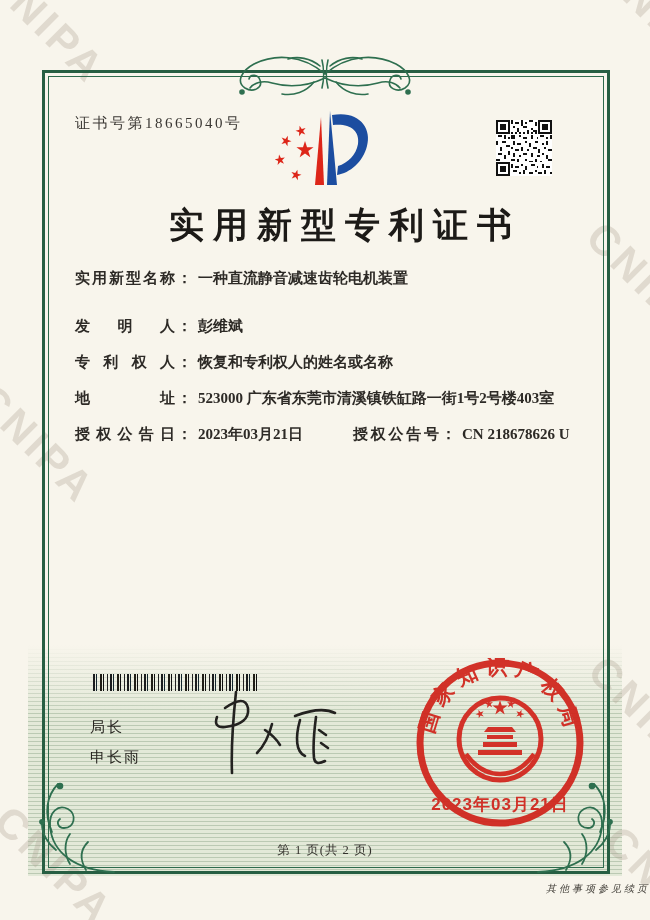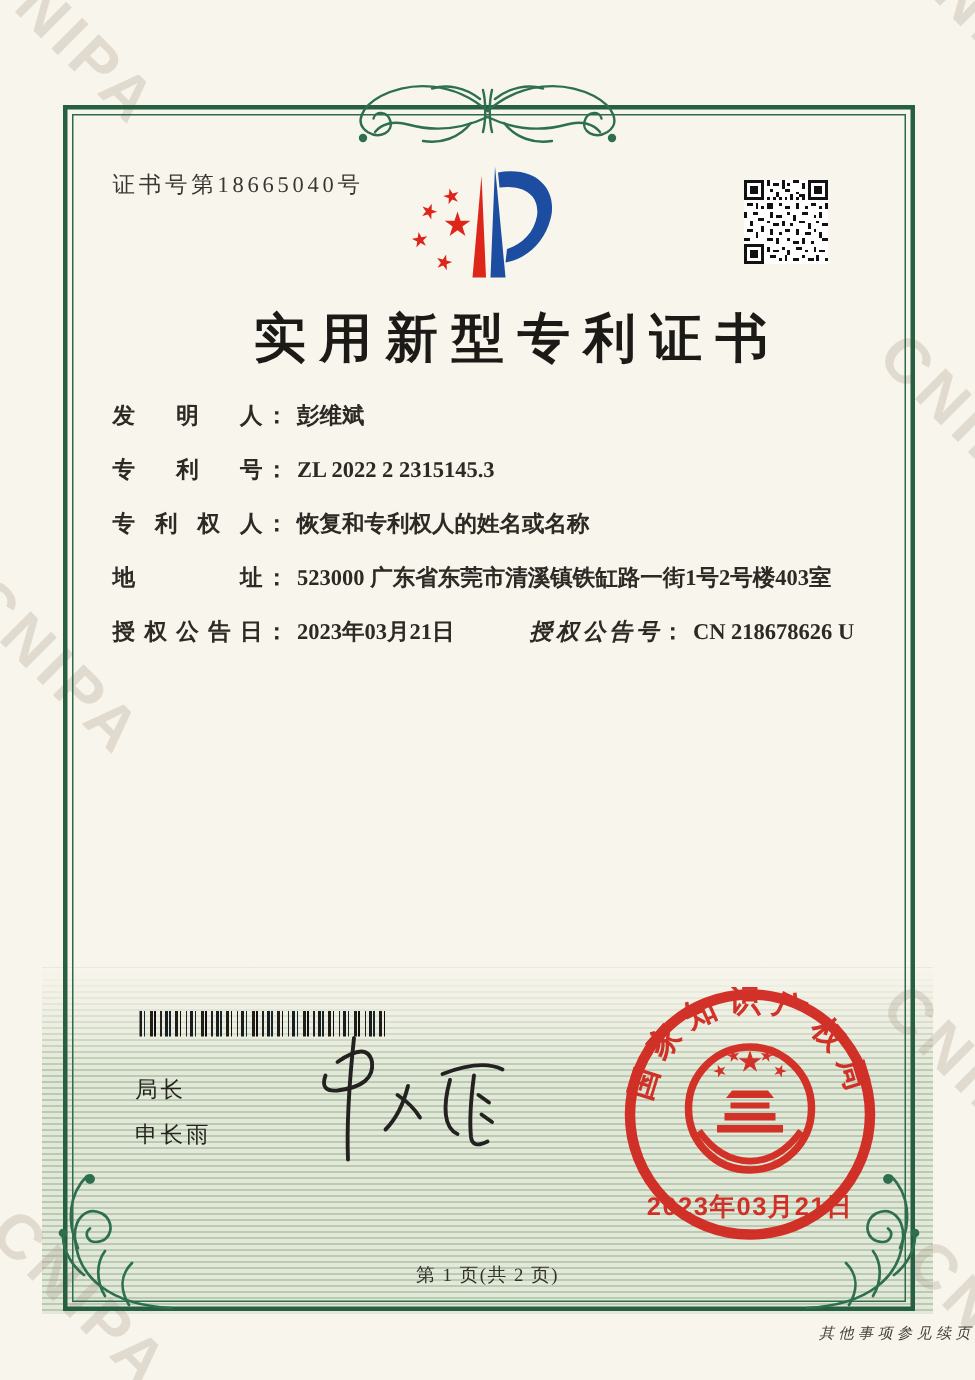--- a/index.html
+++ b/index.html
@@ -36,21 +36,21 @@
   .qr{position:absolute;left:496px;top:120px;}
 
   .title{position:absolute;left:0;top:202px;width:100%;text-align:center;font-size:35px;font-weight:700;
          letter-spacing:9px;color:#1c1a17;margin-left:20px;}
 
   .fields{position:absolute;left:75px;top:268px;width:500px;font-size:15px;font-weight:600;color:#2d2a26;}
   .frow{margin-bottom:15px;line-height:21px;white-space:nowrap;}
   .frow.gap{margin-bottom:27px;}
   .flabel{display:inline-block;width:100px;text-align:justify;text-align-last:justify;vertical-align:bottom;}
   .fcolon{margin:0 6px 0 2px;}
-  .flabel.second{width:86px;margin-left:50px;font-style:italic;}
+  .flabel.second{width:86px;margin-left:50px;}
 
   .paras{position:absolute;left:86px;top:531px;width:482px;font-size:13px;line-height:24px;color:#3d3a35;
          text-align:justify;}
   .paras p{margin:0 0 10px 0;text-indent:2em;}
 
   .barcode{position:absolute;left:93px;top:674px;width:167px;height:17px;
     background:repeating-linear-gradient(90deg,#1a1c1e 0 2px,rgba(0,0,0,0) 2px 3px,#14262e 3px 4px,rgba(0,0,0,0) 4px 7px,#1f1d16 7px 9px,rgba(0,0,0,0) 9px 10px,#101010 10px 11px,rgba(0,0,0,0) 11px 14px,#222 14px 15px,rgba(0,0,0,0) 15px 17px);}
 
   .director{position:absolute;left:90px;top:712px;font-family:Liberation Sans, sans-serif;
             font-size:15px;color:#26241f;letter-spacing:2px;line-height:30px;}
@@ -160,25 +160,25 @@
                  M9,17h1v2h-1z M12,18h1v1h-1z M14,17h2v1h-2z M18,17h1v2h-1z M21,18h2v1h-2z M24,17h1v1h-1z M26,18h1v2h-1z
                  M8,20h2v1h-2z M11,20h1v2h-1z M15,20h1v1h-1z M17,21h2v1h-2z M20,20h1v2h-1z M23,21h1v1h-1z M27,20h2v1h-2z
                  M8,23h1v2h-1z M10,24h2v1h-2z M13,23h1v1h-1z M15,24h1v2h-1z M18,23h2v1h-2z M21,24h1v1h-1z M24,23h1v2h-1z M26,24h2v1h-2z
                  M9,26h2v1h-2z M12,27h1v1h-1z M14,26h1v2h-1z M17,27h2v1h-2z M20,26h1v1h-1z M22,27h2v1h-2z M25,26h1v2h-1z M28,27h1v1h-1z"></path>
       </g>
     </svg>
 
     <div class="title">实用新型专利证书</div>
 
     <div class="fields">
+      <div class="frow gap">
+        <span class="flabel">实用新型名称</span><span class="fcolon">：</span><span class="fvalue">一种直流静音减速齿轮电机装置</span>
+      </div>
       <div class="frow">
         <span class="flabel">发明人</span><span class="fcolon">：</span><span class="fvalue">彭维斌</span>
-      </div>
-      <div class="frow">
-        <span class="flabel">专利号</span><span class="fcolon">：</span><span class="fvalue">ZL 2022 2 2315145.3</span>
       </div>
       <div class="frow">
         <span class="flabel">专利权人</span><span class="fcolon">：</span><span class="fvalue">恢复和专利权人的姓名或名称</span>
       </div>
       <div class="frow">
         <span class="flabel">地址</span><span class="fcolon">：</span><span class="fvalue">523000 广东省东莞市清溪镇铁缸路一街1号2号楼403室</span>
       </div>
       <div class="frow">
         <span class="flabel">授权公告日</span><span class="fcolon">：</span><span class="fvalue">2023年03月21日</span><span class="flabel second">授权公告号</span><span class="fcolon">：</span><span class="fvalue">CN 218678626 U</span>
       </div>

